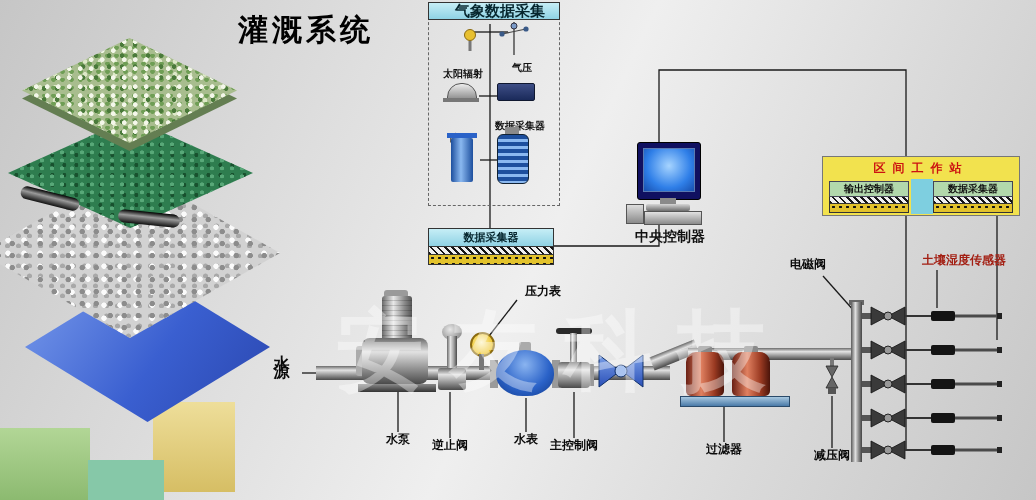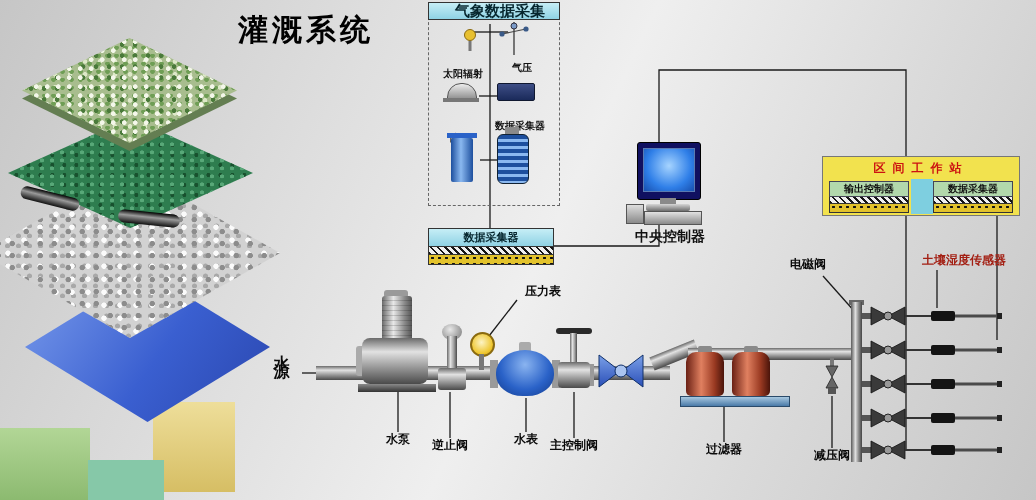--- a/index.html
+++ b/index.html
@@ -269,14 +269,15 @@
   <div class="lbl" style="left:378px;top:433px;width:40px;">水泵</div>
   <div class="lbl" style="left:426px;top:439px;width:48px;">逆止阀</div>
   <div class="lbl" style="left:504px;top:285px;width:46px;margin-left:16px;">压力表</div>
   <div class="lbl" style="left:508px;top:433px;width:36px;">水表</div>
   <div class="lbl" style="left:544px;top:439px;width:60px;">主控制阀</div>
   <div class="lbl" style="left:700px;top:443px;width:48px;">过滤器</div>
   <div class="lbl" style="left:809px;top:449px;width:46px;">减压阀</div>
   <div class="lbl" style="left:786px;top:259px;width:44px;font-family:Liberation Mono, monospace;">电磁阀</div>
   <div class="lbl" style="left:912px;top:254px;width:104px;color:#a32014;font-weight:700;">土壤湿度传感器</div>
 
+  <div class="wm-brand" style="left:336px;top:292px;font-size:88px;letter-spacing:26px;">安友科技</div>
 
 </div>
 
 </body></html>

